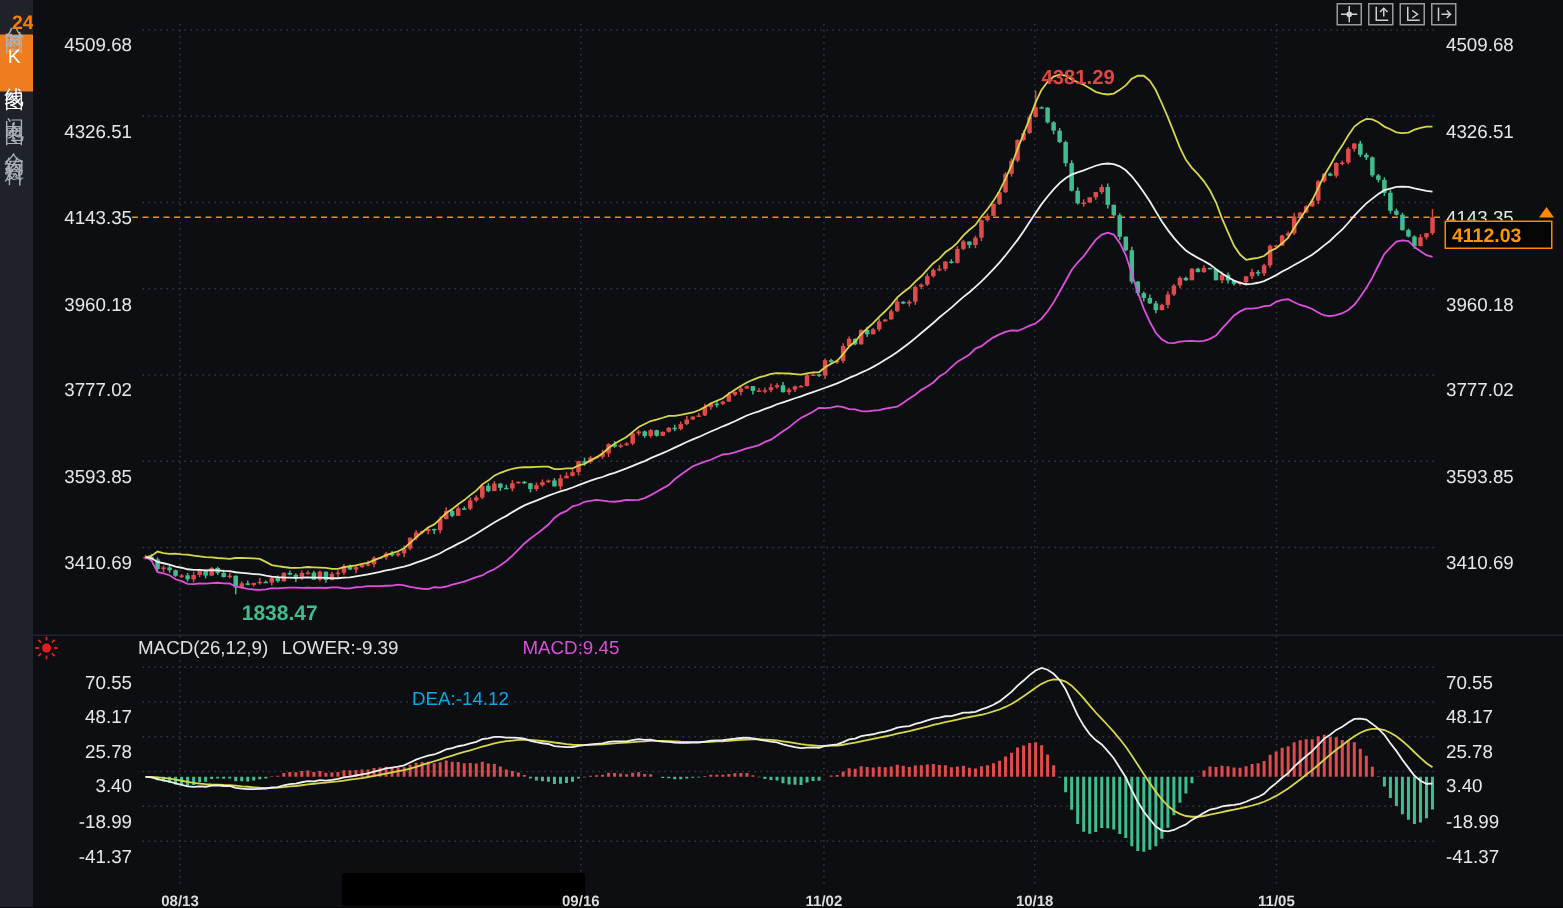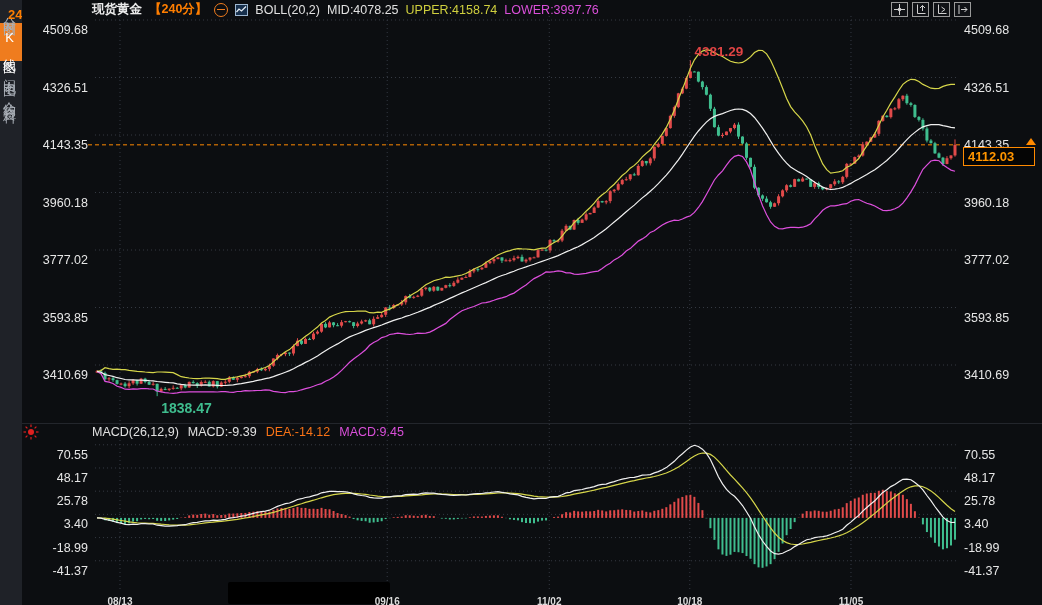--- a/index.html
+++ b/index.html
@@ -23,21 +23,21 @@
   
   .toolbox{position:absolute;right:71px;top:2px;display:flex;gap:4px;z-index:6;}
   .tool-btn{width:15px;height:13px;border:1px solid #9a9a9a;background:#101216;display:flex;
             align-items:center;justify-content:center;cursor:pointer;}
   
   .axis-label{position:absolute;font-size:12.5px;color:#e6e6e6;pointer-events:none;}
   .axis-label.left{width:58px;left:30px;text-align:right;}
   .axis-label.right{left:964px;width:70px;text-align:left;}
   .x-label{position:absolute;font-size:10px;font-weight:bold;color:#dcdcdc;transform:translateX(-50%);top:585px;pointer-events:none;}
   .macd-head{position:absolute;left:92px;top:425px;font-size:12.5px;display:flex;gap:9px;white-space:nowrap;z-index:5;}
-  .mh-white{color:#e0e0e0;}.mh-dea{color:#f97316;}.mh-macd{color:#d94fd9;}
+  .mh-white{color:#e0e0e0;}.mh-dea{color:#0ea5e9;margin-top:34px;}.mh-macd{color:#d94fd9;}
   .hi-label{position:absolute;color:#e04444;font-size:13.5px;font-weight:bold;z-index:5;pointer-events:none;}
   .lo-label{position:absolute;color:#3fbd8e;font-size:14px;font-weight:bold;z-index:5;pointer-events:none;}
   .price-tag{position:absolute;left:963px;width:66px;height:16px;border:1px solid #ff8a00;background:#050505;
              color:#ff9500;font-size:13px;font-weight:bold;text-align:left;padding:1px 0 0 4px;z-index:6;}
   .flag-marker{position:absolute;left:1026px;width:0;height:0;border-left:5px solid transparent;border-right:5px solid transparent;
                border-bottom:7px solid #ff8a00;z-index:6;}
   .bottombar{position:absolute;left:22px;right:0;top:580px;height:25px;background:#131519;border-top:1px solid #23262c;}
   .period-bl{position:absolute;left:8px;top:6px;color:#ff7e00;font-size:13px;font-weight:bold;display:flex;gap:6px;align-items:center;}
   .tri-up{width:0;height:0;border-left:6px solid transparent;border-right:6px solid transparent;border-bottom:9px solid #ef7c1e;display:inline-block;}
   .scroll-thumb{position:absolute;left:228px;top:582px;width:162px;height:22px;background:#000;border-radius:2px;z-index:4;cursor:grab;}
@@ -754,33 +754,20 @@
         <line x1="8" y1="13" x2="8" y2="15.5"></line>
       <line x1="0.5" y1="8" x2="3" y2="8"></line>
         <line x1="13" y1="8" x2="15.5" y2="8"></line>
       <line x1="2.6" y1="2.6" x2="4.4" y2="4.4"></line>
         <line x1="11.6" y1="11.6" x2="13.4" y2="13.4"></line>
       <line x1="13.4" y1="2.6" x2="11.6" y2="4.4"></line>
         <line x1="2.6" y1="13.4" x2="4.4" y2="11.6"></line>
     </g>
   </svg>
 
-  <div class="topbar">
-    <span class="t-symbol">现货黄金</span>
-    <span class="t-period">【240分】</span>
-    <span class="minus-icon"></span>
-    <svg width="13" height="12">
-      <rect x="0.5" y="0.5" width="12" height="11" fill="#17304d" stroke="#9db6d0"></rect>
-      <polyline points="1.5,8 4,5 6.5,7 11,2.5" fill="none" stroke="#e8eef5" stroke-width="1.2"></polyline>
-    </svg>
-    <span class="t-white">BOLL(20,2)</span>
-    <span class="t-white">MID:4078.25</span>
-    <span class="t-upper">UPPER:4158.74</span>
-    <span class="t-lower">LOWER:3997.76</span>
-  </div>
 
   <div class="toolbox">
     <div class="tool-btn">
       <svg width="11" height="11">
           <g stroke="#d0d0d0" stroke-width="1">
         <line x1="5.5" y1="0" x2="5.5" y2="11"></line>
             <line x1="0" y1="5.5" x2="11" y2="5.5"></line>
         <circle cx="5.5" cy="5.5" r="1.4" fill="#d0d0d0"></circle>
           </g>
         </svg>
@@ -808,21 +795,21 @@
         <line x1="2" y1="1" x2="2" y2="10"></line>
             <line x1="4" y1="5.5" x2="10" y2="5.5"></line>
         <polyline points="7.5,3 10,5.5 7.5,8"></polyline>
           </g>
         </svg>
     </div>
   </div>
 
   <div class="macd-head">
     <span class="mh-white">MACD(26,12,9)</span>
-    <span class="mh-white">MACD:-9.39</span>
+    <span class="mh-white">LOWER:-9.39</span>
     <span class="mh-dea">DEA:-14.12</span>
     <span class="mh-macd">MACD:9.45</span>
   </div>
 
   <div id="overlays">
       <div class="axis-label left" style="top: 12px;">4509.68</div>
       <div class="axis-label right" style="top: 12px;">4509.68</div>
       <div class="axis-label left" style="top: 69.5016px;">4326.51</div>
       <div class="axis-label right" style="top: 69.5016px;">4326.51</div>
       <div class="axis-label left" style="top: 127px;">4143.35</div>

